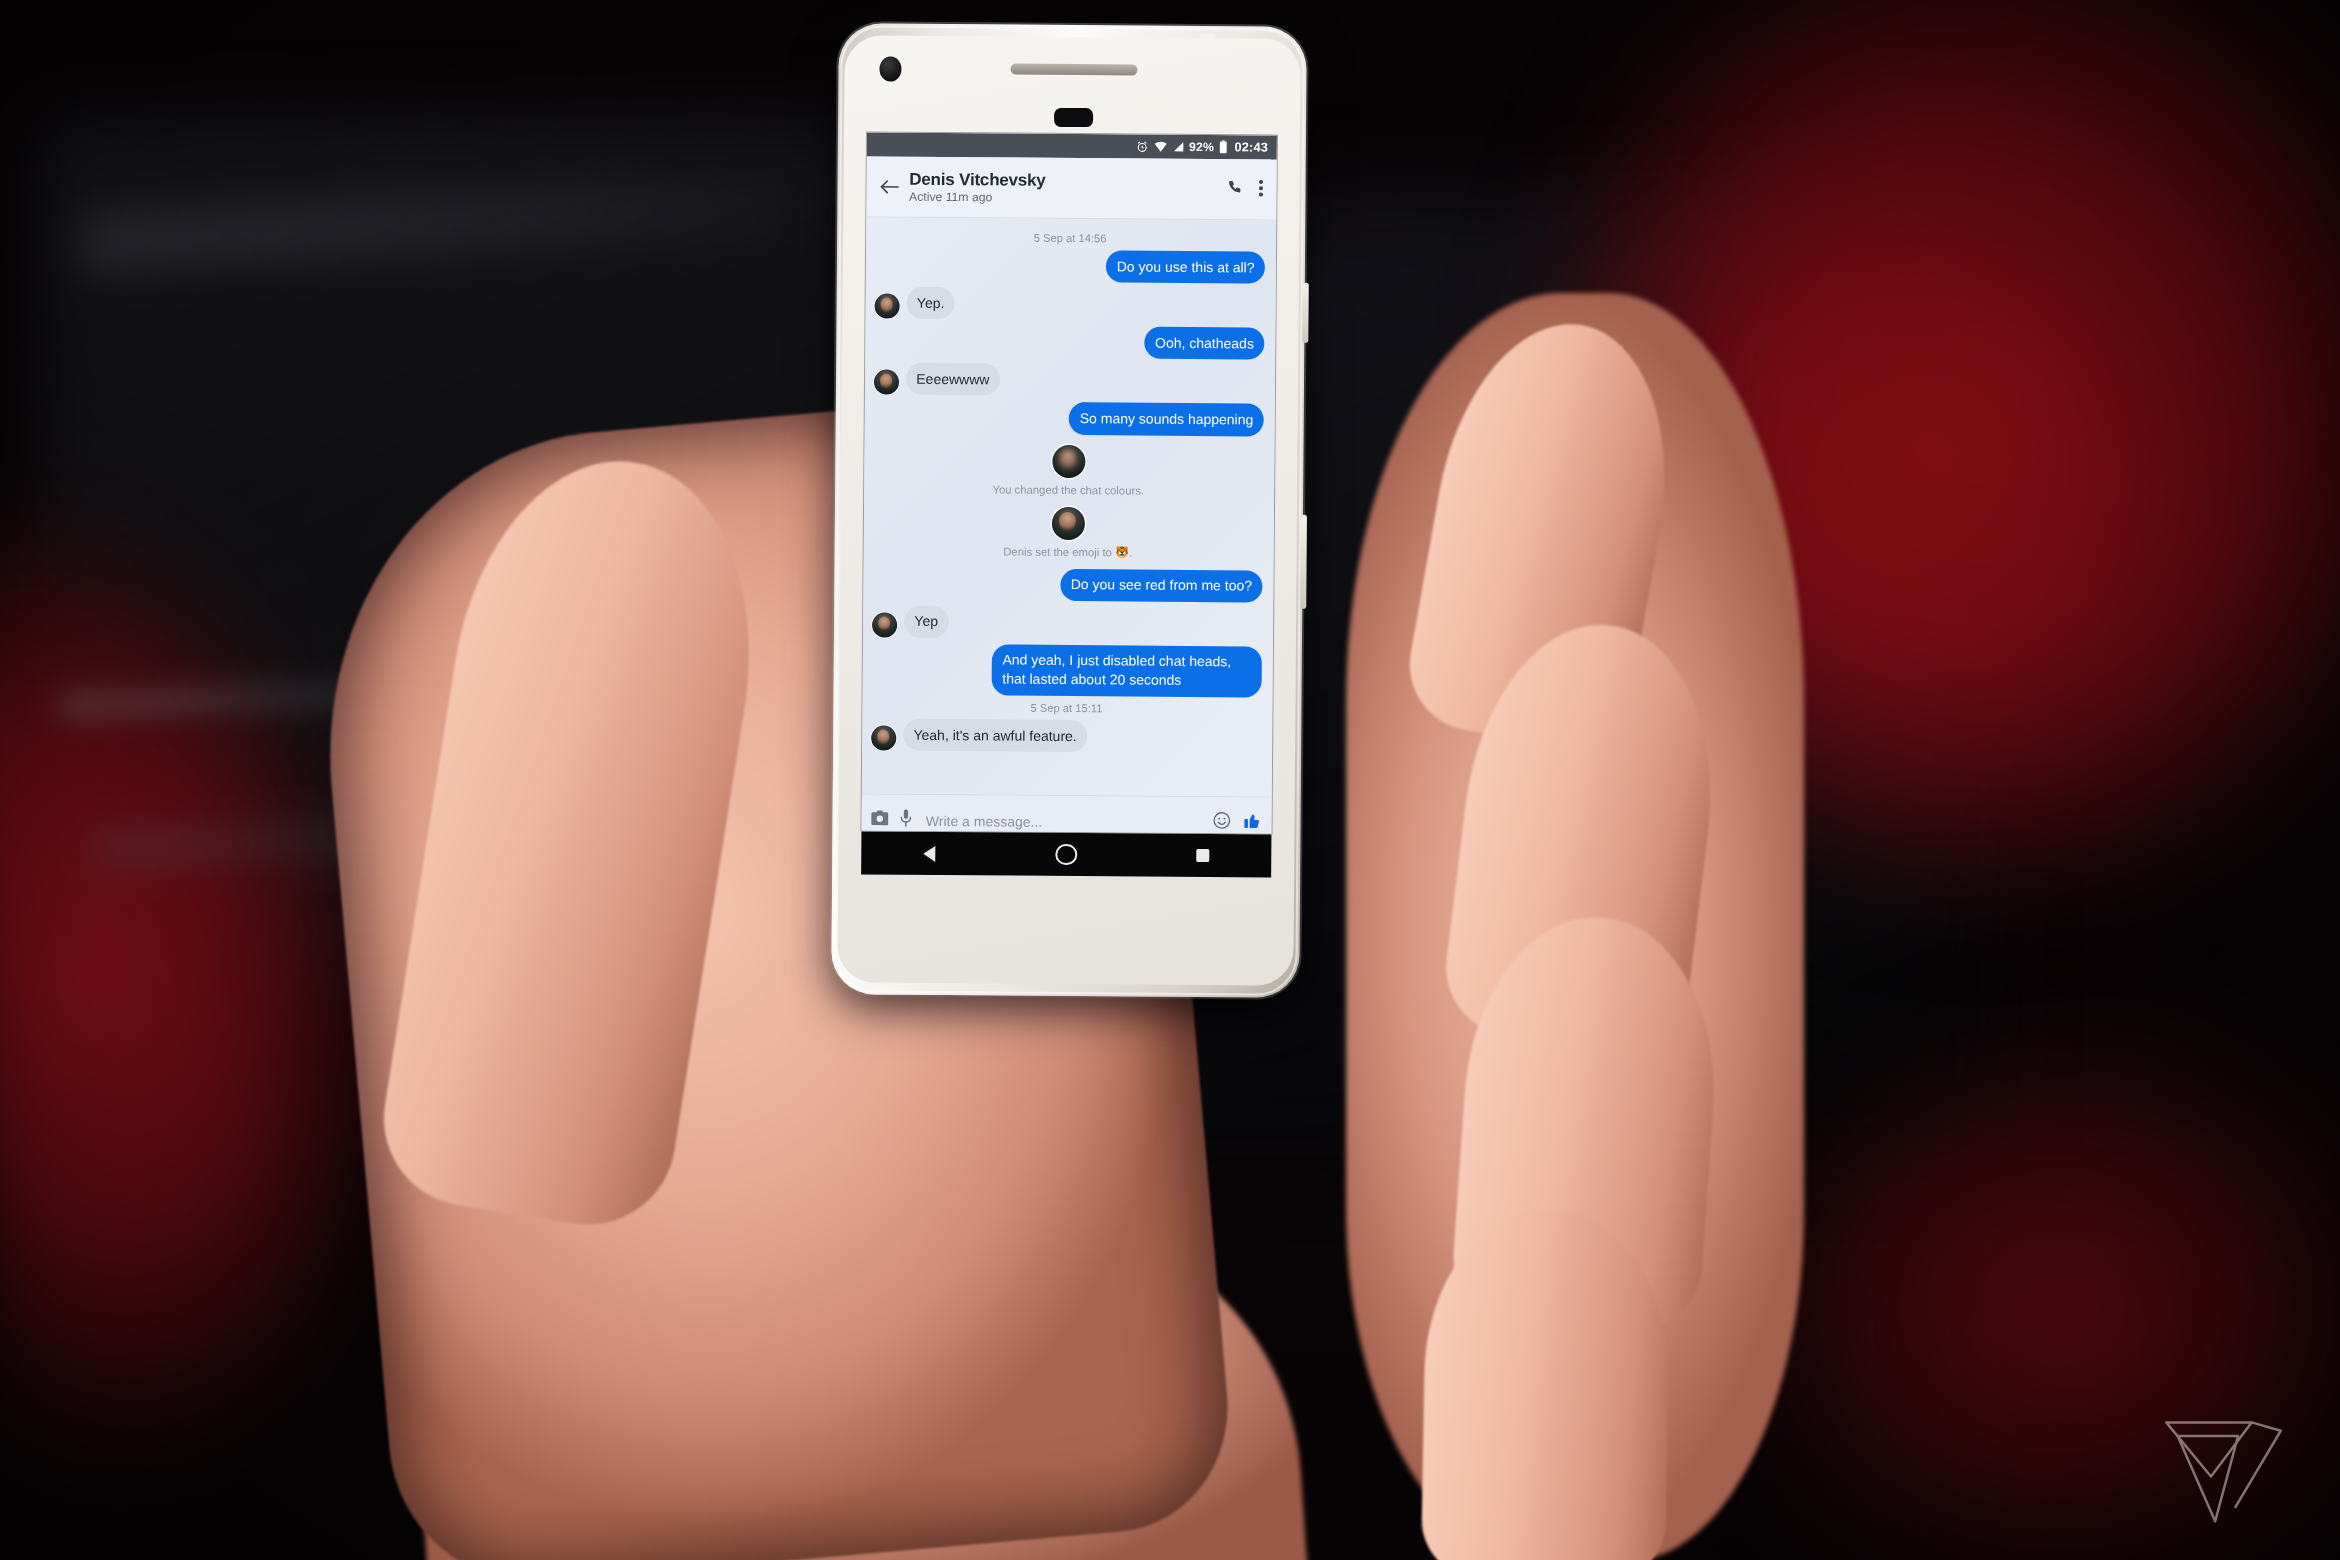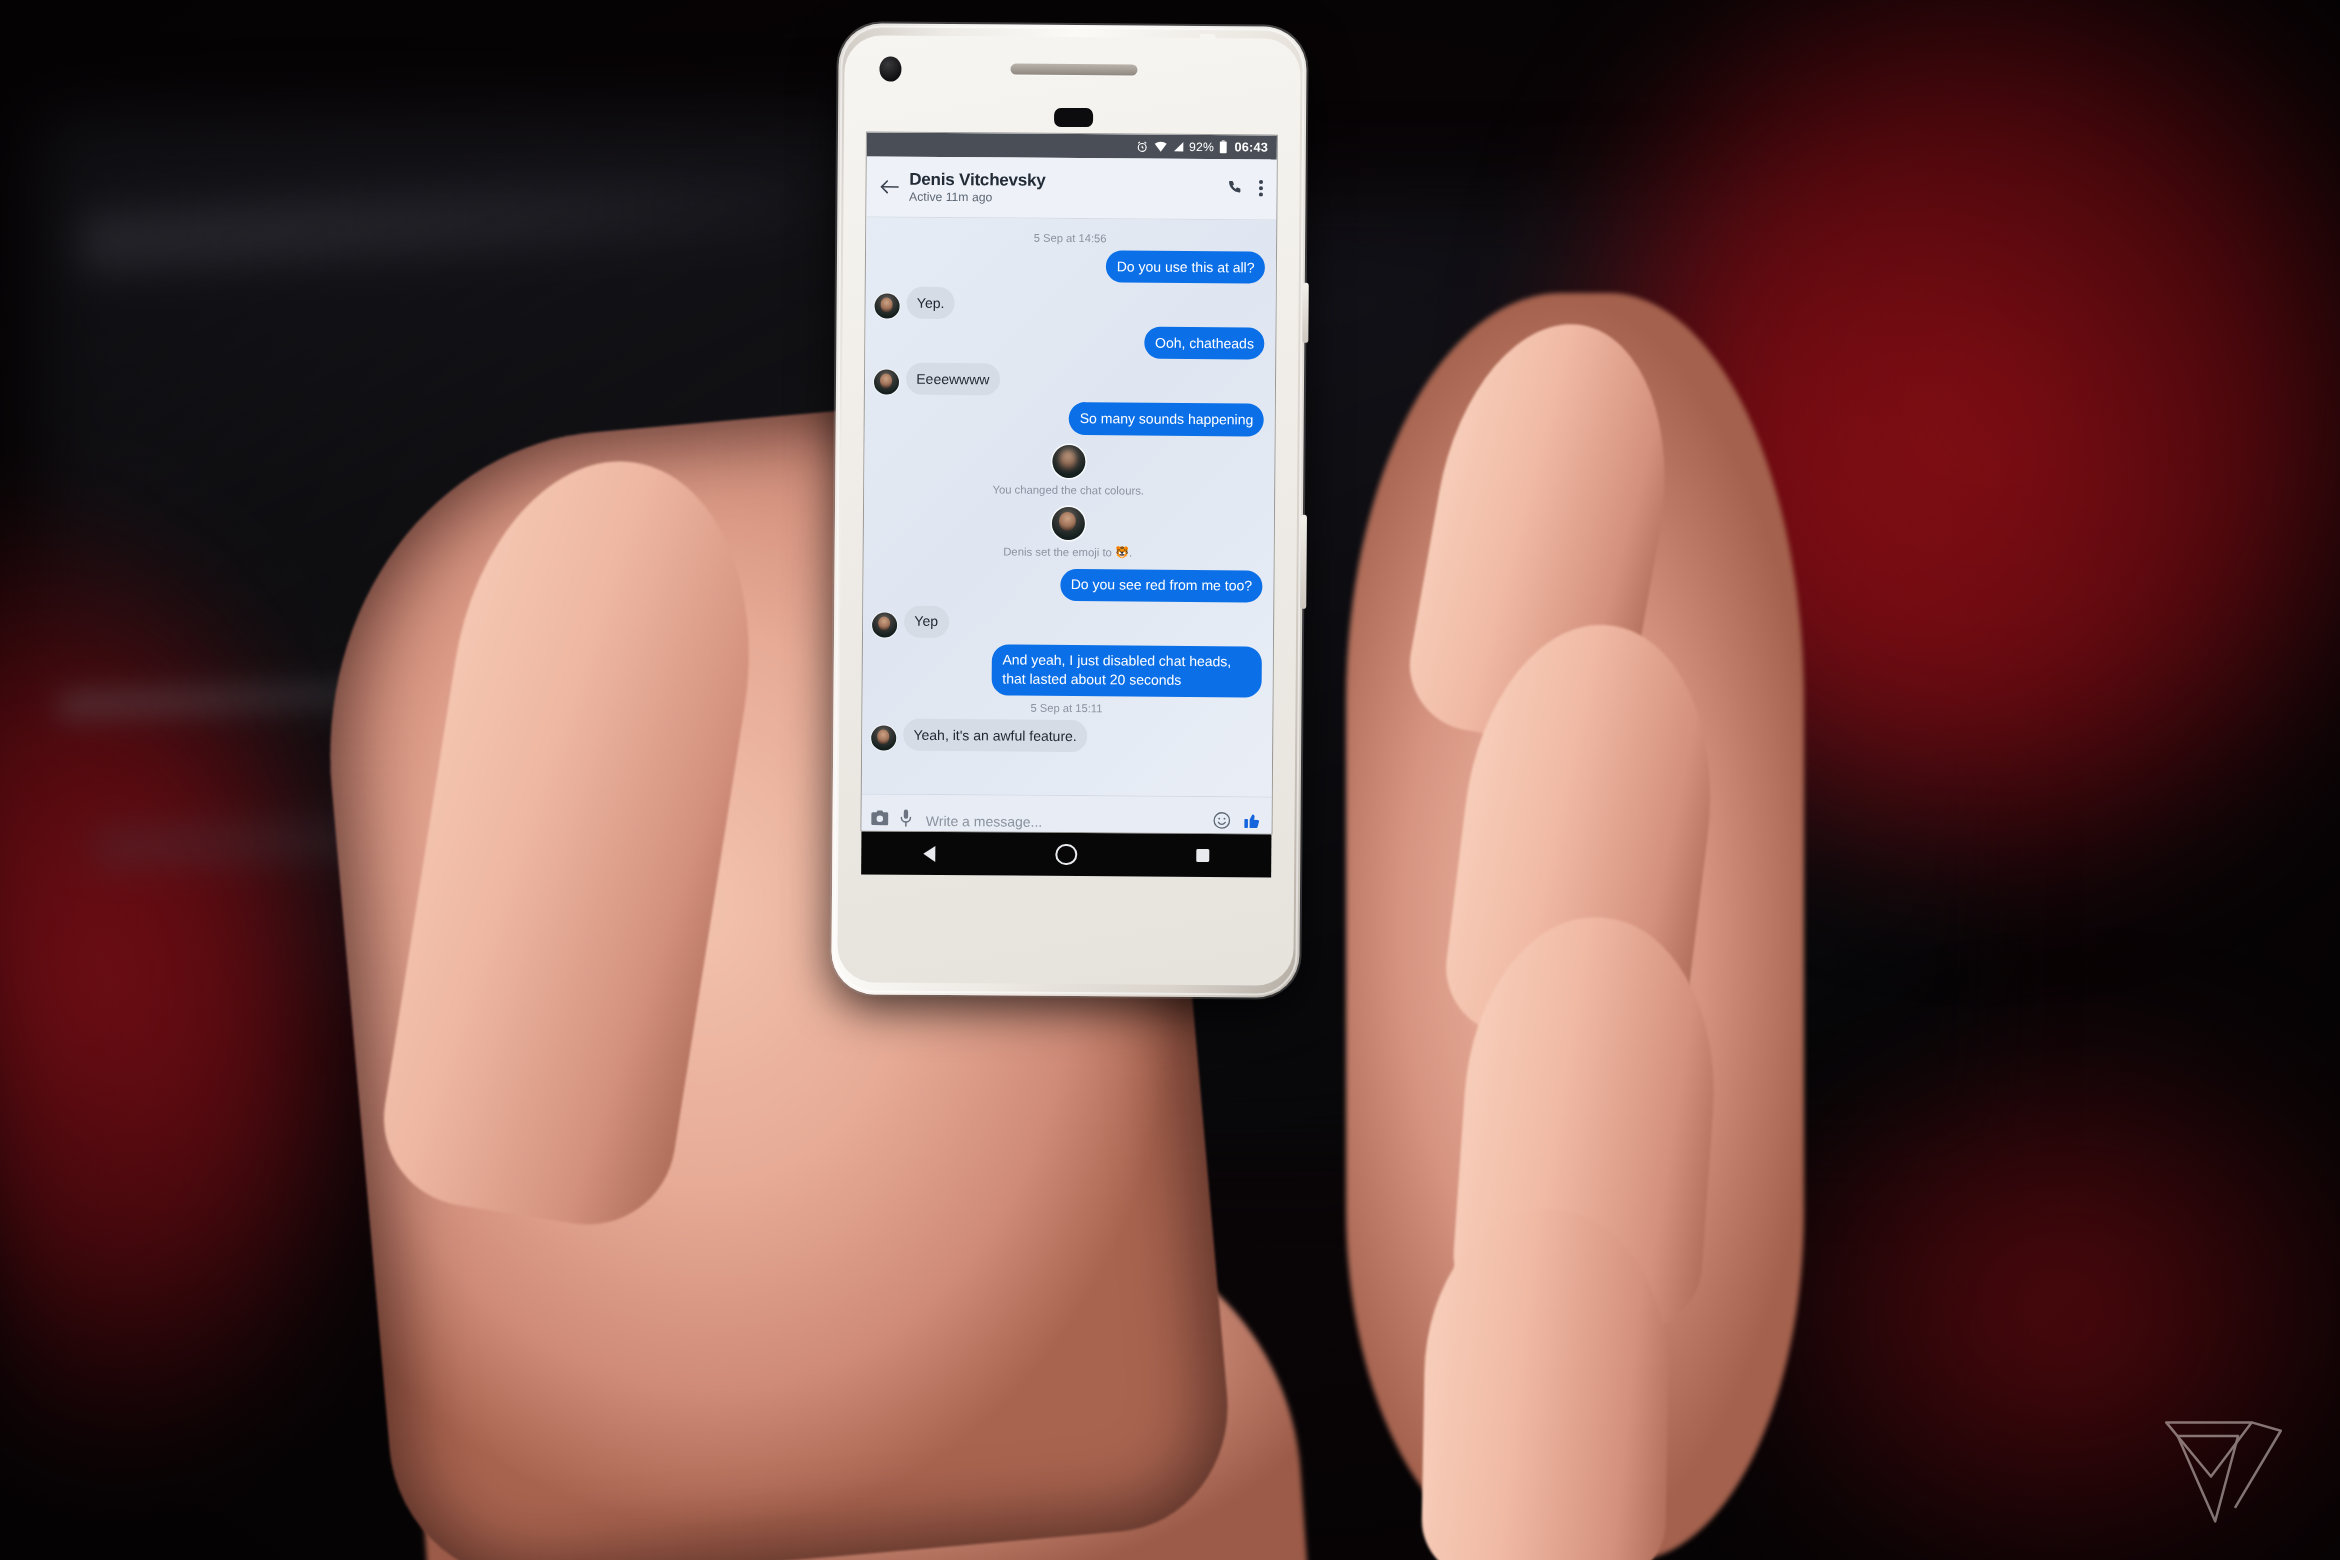--- a/index.html
+++ b/index.html
@@ -85,21 +85,21 @@
     background:linear-gradient(180deg,#f3f0ea,#cdc7bf);}
 
   
   #screen{position:absolute;left:29px;top:109px;width:410px;height:698px;
     background:#e9eef6;overflow:hidden;box-shadow:0 0 0 1px rgba(0,0,0,.35);}
 
   
   .statusbar{height:24.4px;background:#4a4f57;display:flex;align-items:center;justify-content:flex-end;
     padding-right:8.8px;gap:4.9px;color:#fff;font-size:12.2px;font-weight:bold;letter-spacing:0.2px;}
   .sb-icon{display:flex;align-items:center;}
-  .sb-pct{font-size:12.2px;font-weight:normal;}
+  .sb-pct{font-size:12.2px;font-weight:bold;}
   .sb-time{font-size:12.7px;font-weight:bold;margin-left:2px;}
 
   
   .chat-header{height:60px;background:#eef2f8;display:flex;align-items:center;padding:0 10.7px 0 8.8px;
     border-bottom:1px solid #d6dbe3;}
   .hdr-back{width:29px;flex:0 0 29px;display:flex;align-items:center;justify-content:center;}
   .hdr-txt{flex:1;padding-left:4.9px;line-height:1.12;}
   .hdr-name{font-size:17px;color:#222b36;font-weight:bold;letter-spacing:-0.2px;}
   .hdr-sub{font-size:12.2px;color:#5d6673;margin-top:2px;}
   .hdr-actions{display:flex;align-items:center;gap:14.6px;padding-right:2px;}
@@ -204,21 +204,21 @@
               <path d="M18 2v16H2z" fill="#fff"></path>
             </svg>
         </span>
         <span class="sb-pct">92%</span>
         <span class="sb-icon">
           <svg width="8.8" height="13.7" viewBox="0 0 12 20">
             <rect x="4" y="0" width="4" height="2" fill="#fff"></rect>
             <rect x="1" y="2" width="10" height="17" rx="1.2" fill="#fff"></rect>
           </svg>
         </span>
-        <span class="sb-time">06:43</span>
+        <span class="sb-time">02:43</span>
       </div>
 
       <div class="chat-header">
         <div class="hdr-back">
           <svg width="20.5" height="16.6" viewBox="0 0 24 20" fill="none" stroke="#3a434f" stroke-width="1.9" stroke-linecap="round" stroke-linejoin="round">
             <path d="M22 10H2"></path>
               <path d="M9 3 2 10l7 7"></path>
           </svg>
         </div>
         <div class="hdr-txt">

